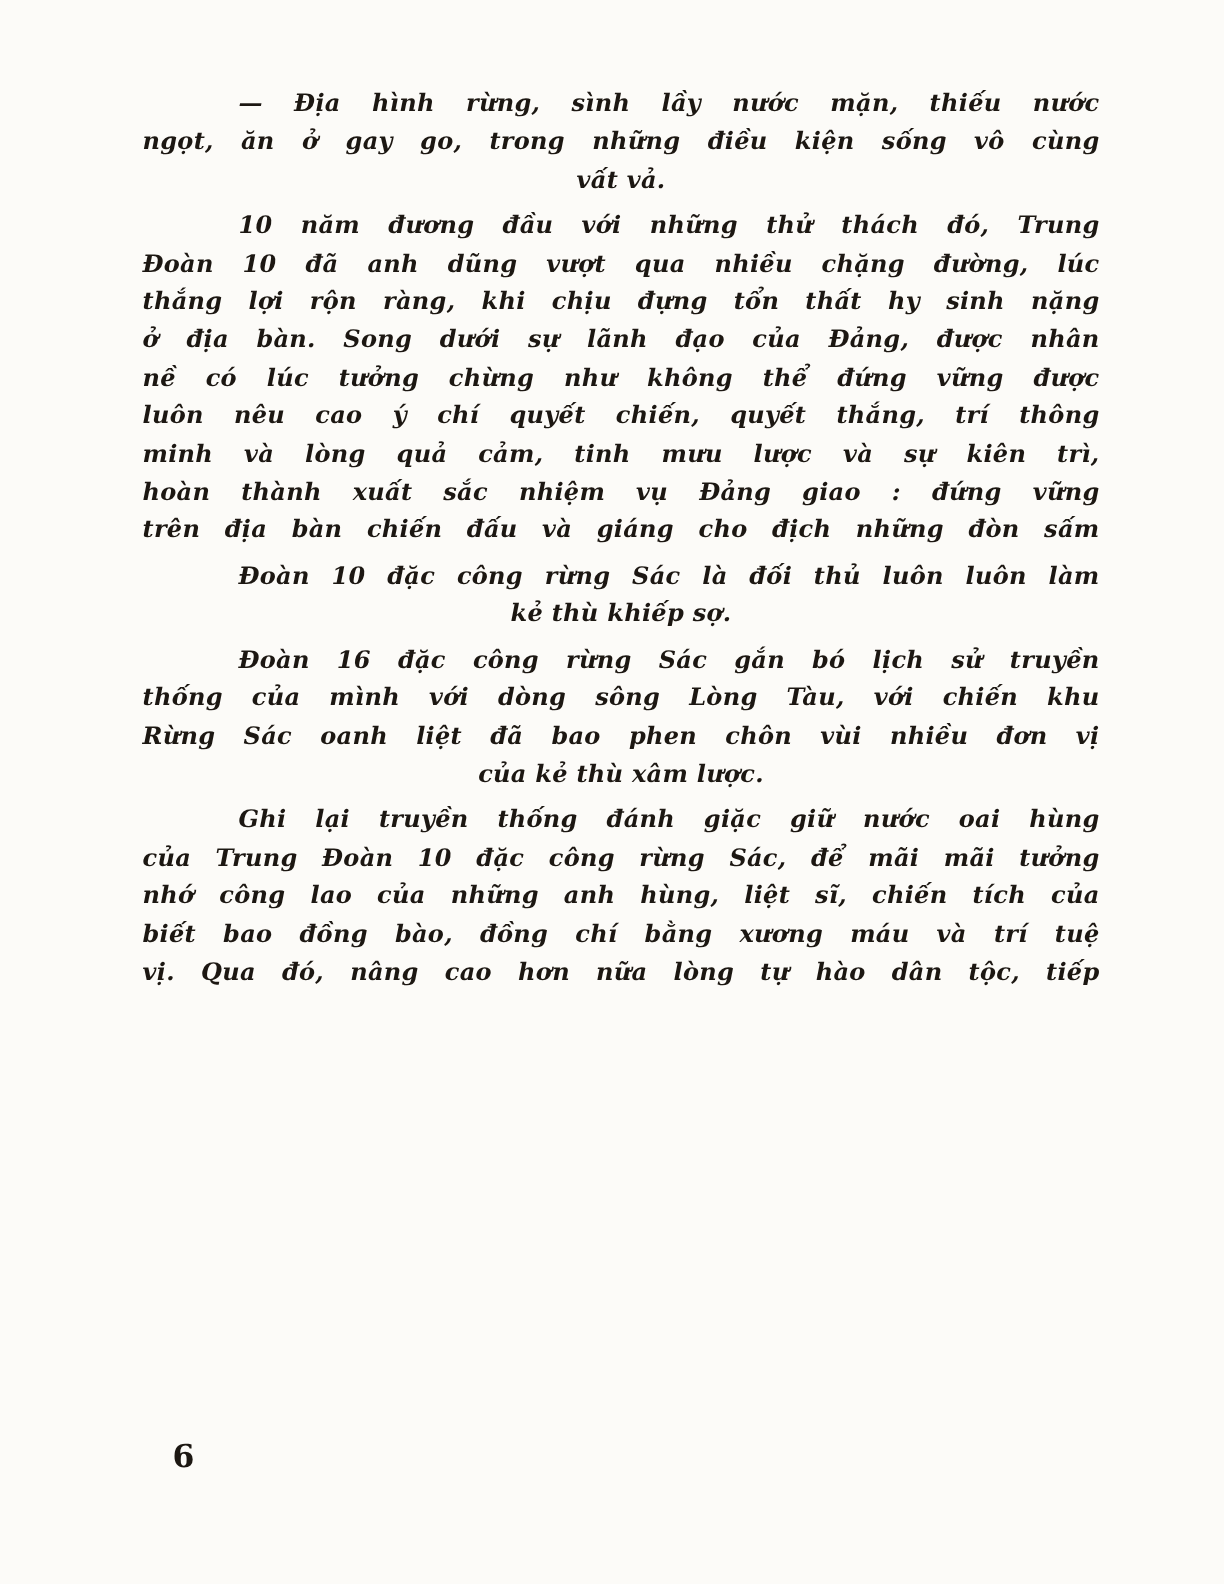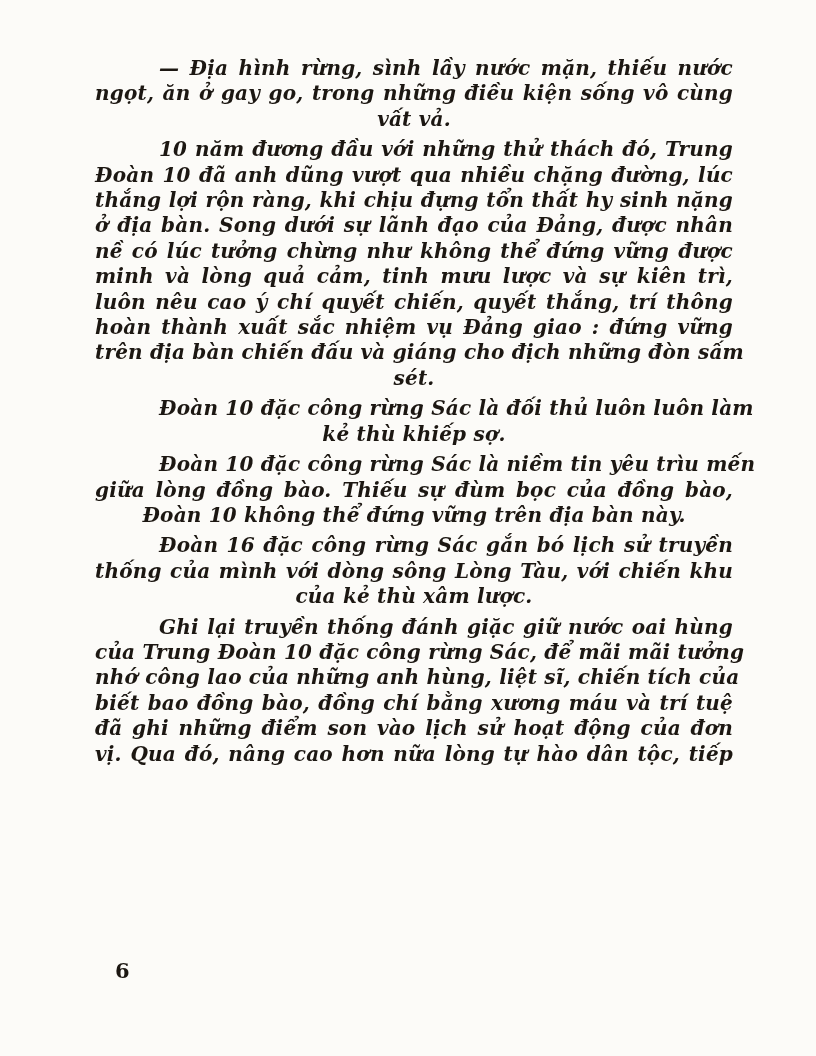--- a/index.html
+++ b/index.html
@@ -17,21 +17,21 @@
     font-family: "DejaVu Serif", serif;
   }
   .text-block {
     position: absolute;
     left: 95px;
     top: 56px;
     width: 638px;
     color: #1c1712;
     font-style: italic;
     font-weight: bold;
-    font-size: 20px;
+    font-size: 16px;
     letter-spacing: 0.2px;
   }
   .paragraph {
     margin: 0 0 5px 0;
   }
   .line {
     line-height: 25.4px;
     white-space: nowrap;
   }
   .line.just {
@@ -64,43 +64,37 @@
         <div class="line just indent">— Địa hình rừng, sình lầy nước mặn, thiếu nước</div>
         <div class="line just">ngọt, ăn ở gay go, trong những điều kiện sống vô cùng</div>
         <div class="line flush">vất vả.</div>
       </div>
       <div class="paragraph">
         <div class="line just indent">10 năm đương đầu với những thử thách đó, Trung</div>
         <div class="line just">Đoàn 10 đã anh dũng vượt qua nhiều chặng đường, lúc</div>
         <div class="line just">thắng lợi rộn ràng, khi chịu đựng tổn thất hy sinh nặng</div>
         <div class="line just">ở địa bàn. Song dưới sự lãnh đạo của Đảng, được nhân</div>
         <div class="line just">nề có lúc tưởng chừng như không thể đứng vững được</div>
+        <div class="line just">luôn nêu cao ý chí quyết chiến, quyết thắng, trí thông</div>
         <div class="line just">minh và lòng quả cảm, tinh mưu lược và sự kiên trì,</div>
-        <div class="line just">luôn nêu cao ý chí quyết chiến, quyết thắng, trí thông</div>
         <div class="line just">hoàn thành xuất sắc nhiệm vụ Đảng giao : đứng vững</div>
         <div class="line just">trên địa bàn chiến đấu và giáng cho địch những đòn sấm</div>
-        <div class="line flush">sét.</div>
       </div>
       <div class="paragraph">
         <div class="line just indent">Đoàn 10 đặc công rừng Sác là đối thủ luôn luôn làm</div>
         <div class="line flush">kẻ thù khiếp sợ.</div>
       </div>
       <div class="paragraph">
-        <div class="line just indent">Đoàn 10 đặc công rừng Sác là niềm tin yêu trìu mến</div>
-        <div class="line just">giữa lòng đồng bào. Thiếu sự đùm bọc của đồng bào,</div>
-        <div class="line flush">Đoàn 10 không thể đứng vững trên địa bàn này.</div>
-      </div>
-      <div class="paragraph">
         <div class="line just indent">Đoàn 16 đặc công rừng Sác gắn bó lịch sử truyền</div>
         <div class="line just">thống của mình với dòng sông Lòng Tàu, với chiến khu</div>
+        <div class="line just">Rừng Sác oanh liệt đã bao phen chôn vùi nhiều đơn vị</div>
         <div class="line flush">của kẻ thù xâm lược.</div>
       </div>
       <div class="paragraph">
         <div class="line just indent">Ghi lại truyền thống đánh giặc giữ nước oai hùng</div>
         <div class="line just">của Trung Đoàn 10 đặc công rừng Sác, để mãi mãi tưởng</div>
         <div class="line just">nhớ công lao của những anh hùng, liệt sĩ, chiến tích của</div>
         <div class="line just">biết bao đồng bào, đồng chí bằng xương máu và trí tuệ</div>
-        <div class="line just">đã ghi những điểm son vào lịch sử hoạt động của đơn</div>
         <div class="line just">vị. Qua đó, nâng cao hơn nữa lòng tự hào dân tộc, tiếp</div>
       </div>
     </div>
   <div class="page-num">6</div>
 </div>
 
 </body></html>

